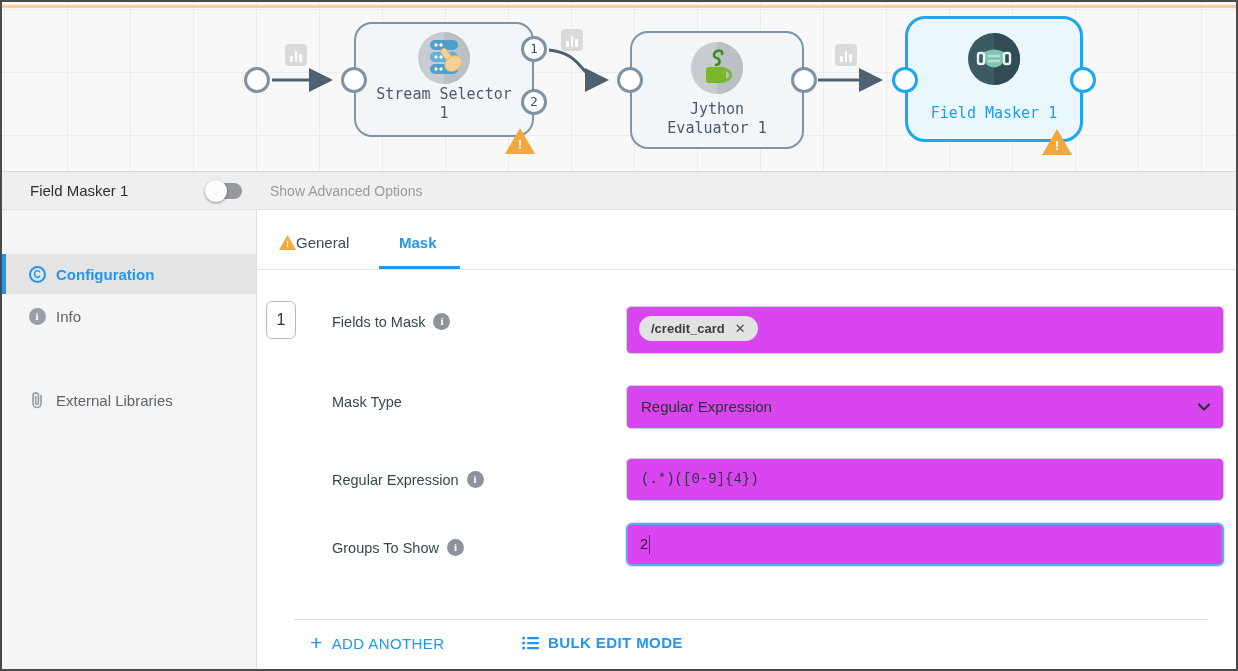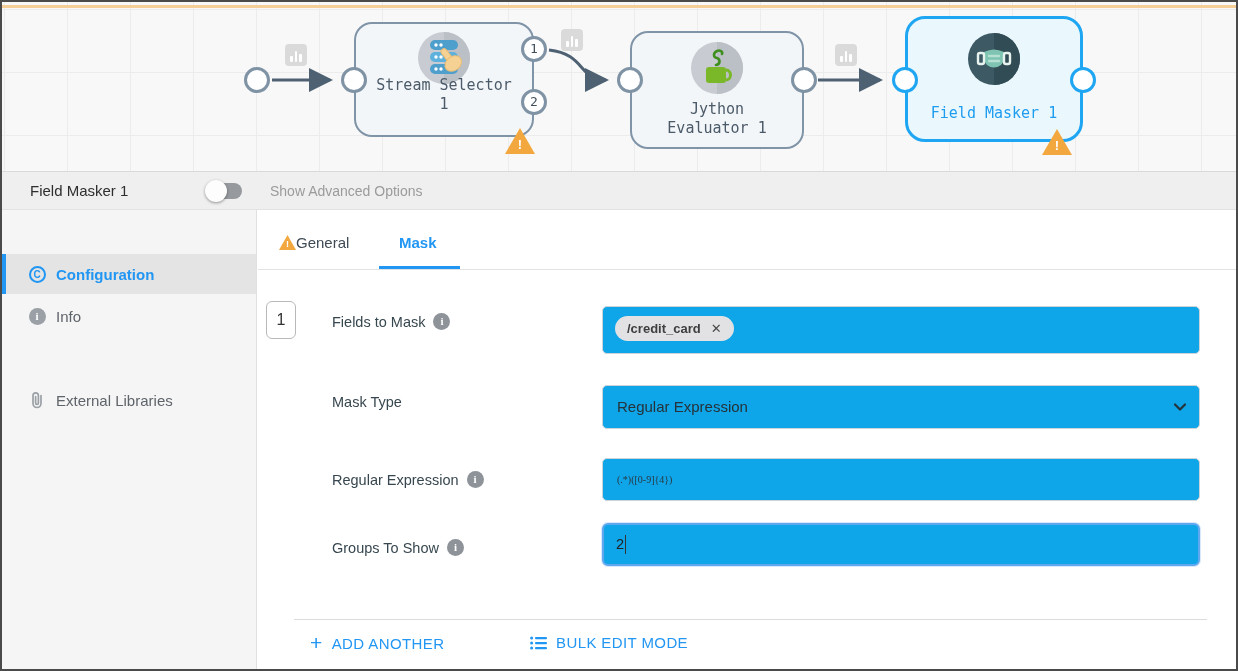--- a/index.html
+++ b/index.html
@@ -68,28 +68,28 @@
   .tab-mask{ left:141px; color:#2196f3; font-weight:bold;align-items:center; }
   .tab-underline{ position:absolute; left:121px; top:56px; width:81px; height:3px; background:#2196f3; }
 
   .group-index{ position:absolute; left:8px; top:91px; width:30px; height:38px; background:#fff;
     border:1px solid #b9b9b9; border-radius:6px; font-size:16px; color:#333; text-align:center; line-height:36px; }
 
   .frow-label{ position:absolute; left:74px; font-size:14.5px; color:#37474f; display:flex; align-items:center; gap:8px; }
   .label-info{ width:17px; height:17px; background:#8d9399; border-radius:50%; color:#fff; font-size:11px;
     font-weight:bold; font-family:"Liberation Serif",serif; text-align:center; line-height:17px; cursor:pointer; }
 
-  .ctrl{ position:absolute; left:344px; width:598px; background:#0ea5e9; border:1px solid #ccd4d9; border-radius:5px; }
+  .ctrl{ position:absolute; left:368px; width:598px; background:#d946ef; border:1px solid #ccd4d9; border-radius:5px; }
   .ctrl.focused{ border:2px solid #5fa8ef; border-radius:6px; box-shadow:0 0 0 1px rgba(95,168,239,.25); }
   .chip{ display:inline-flex; align-items:center; gap:10px; background:#e2e2e4; border-radius:14px;
     padding:5px 12px; margin:9px 0 0 12px; font-size:13px; font-weight:bold; color:#3e3e3e; cursor:pointer; }
   .chip .x{ font-size:13px; color:#4a4a4a; font-weight:normal; cursor:pointer; }
   .select-value{ font-size:15px; color:#263238; line-height:42px; padding-left:14px; }
   .select-chev{ position:absolute; right:12px; top:14px; }
-  .mono-value{ font-family:Liberation Serif, serif; font-size:10px; color:#2b3640; line-height:41px; padding-left:14px; }
+  .mono-value{ font-family:Liberation Mono, monospace; font-size:14px; color:#2b3640; line-height:41px; padding-left:14px; }
   .plain-value{ font-size:14.5px; color:#222; line-height:39px; padding-left:12px; display:flex; align-items:center; }
   .caret{ width:1px; height:19px; background:#333; margin-left:1px; }
 
   .form-divider{ position:absolute; left:36px; top:409px; width:913px; height:1px; background:#dcdcdc; }
   .action-link{ position:absolute; top:424px; display:flex; align-items:center; gap:9px; color:#2196f3;
     font-size:15px; font-weight:500; letter-spacing:.4px; cursor:pointer; }
   .plus-glyph{ font-size:21px; font-weight:400; line-height:18px; }
 </style>
 </head>
 <body>
@@ -140,21 +140,21 @@
           <circle cx="19" cy="26" r="1.7" fill="#fff"></circle>
             <circle cx="24" cy="26" r="1.7" fill="#fff"></circle>
           <circle cx="19" cy="38" r="1.7" fill="#fff"></circle>
             <circle cx="24" cy="38" r="1.7" fill="#fff"></circle>
           <g transform="rotate(-38 33 30)">
             <rect x="31" y="16" width="6" height="15" rx="3" fill="#f6d194" stroke="#e9bd74" stroke-width="1"></rect>
             <ellipse cx="34" cy="34" rx="9" ry="7" fill="#f6d194" stroke="#e9bd74" stroke-width="1"></ellipse>
           </g>
         </svg>
       </span>
-      <div class="node-label" style="bottom:21px;">
+      <div class="node-label" style="bottom:12px;">
         <span>Stream Selector</span><br>
         <span>1</span>
       </div>
     </div>
 
     <div class="node" style="left:628px; top:29px; width:174px; height:118px;">
       <span class="node-icon" style="top:8px;">
         <svg width="54" height="54" viewBox="0 0 54 54">
           <circle cx="27" cy="27" r="26" fill="#c8ccd2"></circle>
           <path d="M27 1 a26 26 0 0 1 0 52 z" fill="#bbc0c7"></path>
@@ -282,21 +282,21 @@
         <span class="caret"></span>
       </div>
     </div>
 
     <div class="form-divider"></div>
 
     <div class="action-link" style="left:52px;">
       <span class="plus-glyph">+</span>
       <span>ADD ANOTHER</span>
     </div>
-    <div class="action-link" style="left:272px;">
+    <div class="action-link" style="left:264px;font-weight:bold;">
       <svg width="17" height="14" viewBox="0 0 17 14">
         <circle cx="1.6" cy="2" r="1.5" fill="#2196f3"></circle>
         <circle cx="1.6" cy="7" r="1.5" fill="#2196f3"></circle>
         <circle cx="1.6" cy="12" r="1.5" fill="#2196f3"></circle>
         <rect x="5" y="1" width="12" height="2.2" rx="1" fill="#2196f3"></rect>
         <rect x="5" y="6" width="12" height="2.2" rx="1" fill="#2196f3"></rect>
         <rect x="5" y="11" width="12" height="2.2" rx="1" fill="#2196f3"></rect>
       </svg>
       <span>BULK EDIT MODE</span>
     </div>

